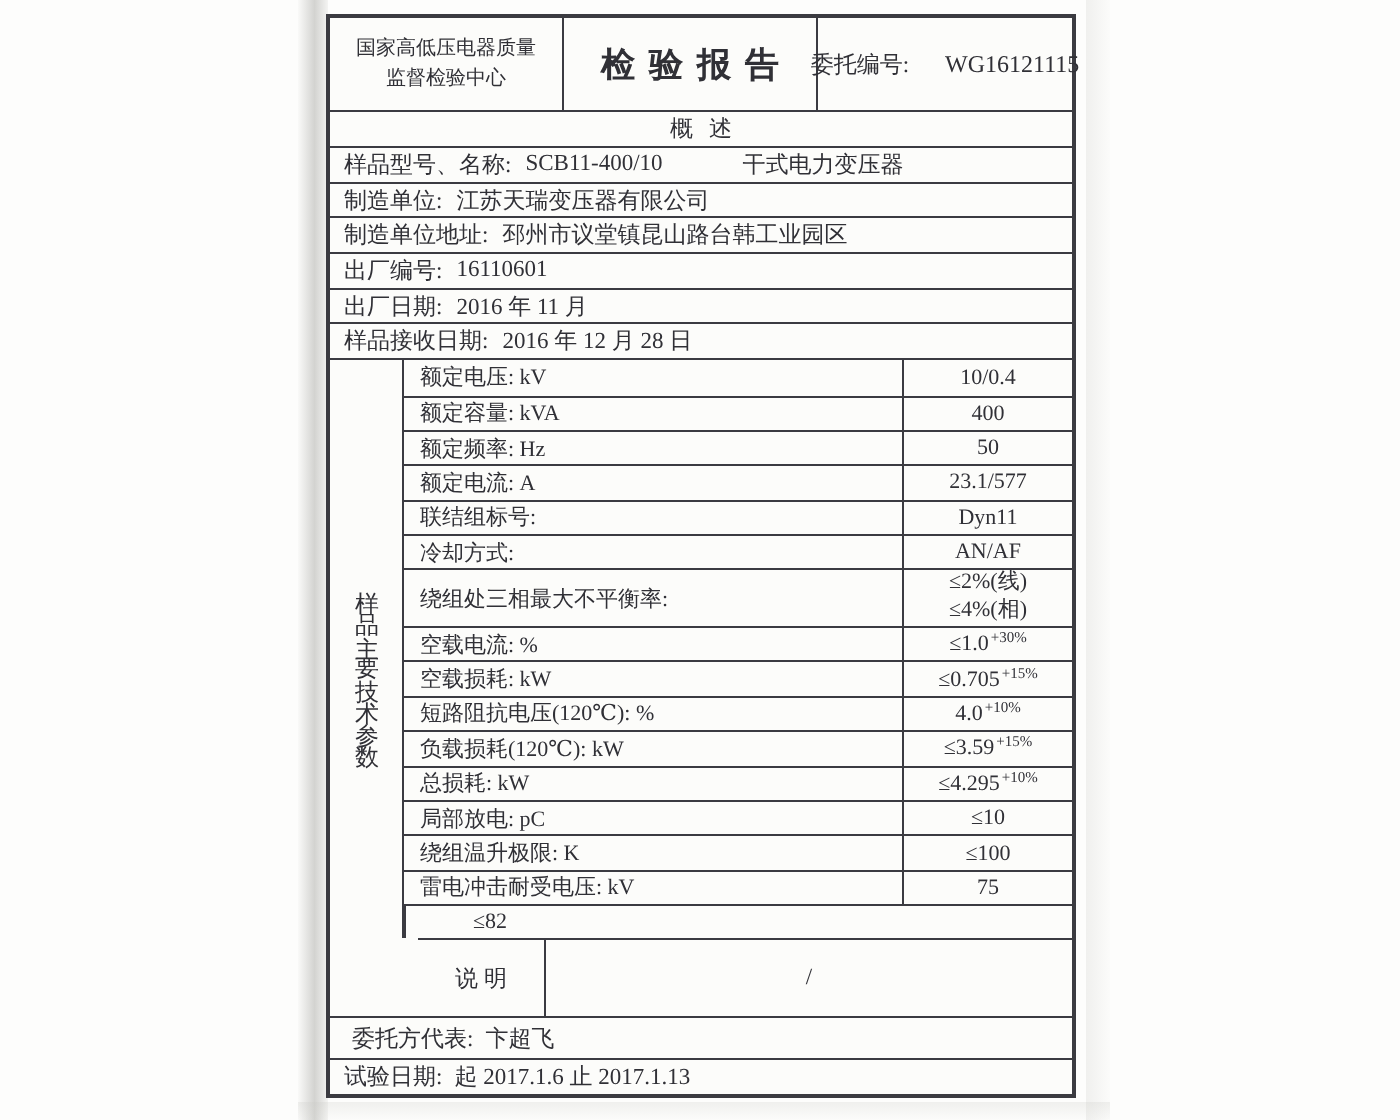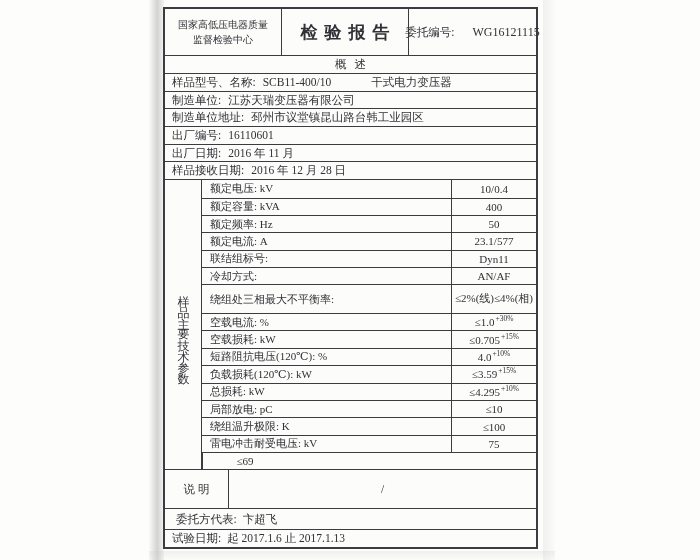--- a/index.html
+++ b/index.html
@@ -72,24 +72,24 @@
   .p-row.tall { height:28.5px; }
   .p-name {
     flex:1; display:flex; align-items:center;
     padding-left:8px; font-size:11px; white-space:nowrap;
   }
   .p-val {
     width:85px; display:flex; align-items:center; justify-content:center;
     font-size:11px; white-space:nowrap;
   }
   .p-val sup { font-size:7.5px; position:relative; top:-3.5px; margin-left:1px; }
-  .p-val.two-line { flex-direction:row; justify-content:center; line-height:1.25; }
-
-  
-  .notes { height:39px; display:flex; }
+  .p-val.two-line { flex-direction:column; justify-content:center; line-height:1.25; }
+
+  
+  .notes { height:39px; display:flex;margin-left:44px; }
   .notes-label {
     width:64px; display:flex; align-items:center; justify-content:center;
     font-size:11.5px; letter-spacing:3px; padding-left:3px;
   }
   .notes-value { flex:1; display:flex; align-items:center; justify-content:center; font-size:11.5px; }
   .foot-row {
     display:flex; align-items:center; padding-left:7px;
     font-size:11.5px; white-space:nowrap;
   }
   .foot-row.rep  { height:20.5px;padding-left:11px; }
@@ -240,21 +240,21 @@
           </div>
       </div>
       <div class="p-row b-t">
         <div class="p-name">雷电冲击耐受电压: kV</div>
         <div class="p-val b-l">
             <span>75</span>
           </div>
       </div>
       <div class="p-row b-t">
         <div class="p-val b-l">
-            <span>≤69</span>
+            <span>≤82</span>
           </div>
       </div>
 
     </div>
   </div>
 
   <div class="notes b-t">
     <div class="notes-label b-r">说明</div>
     <div class="notes-value">/</div>
   </div>

